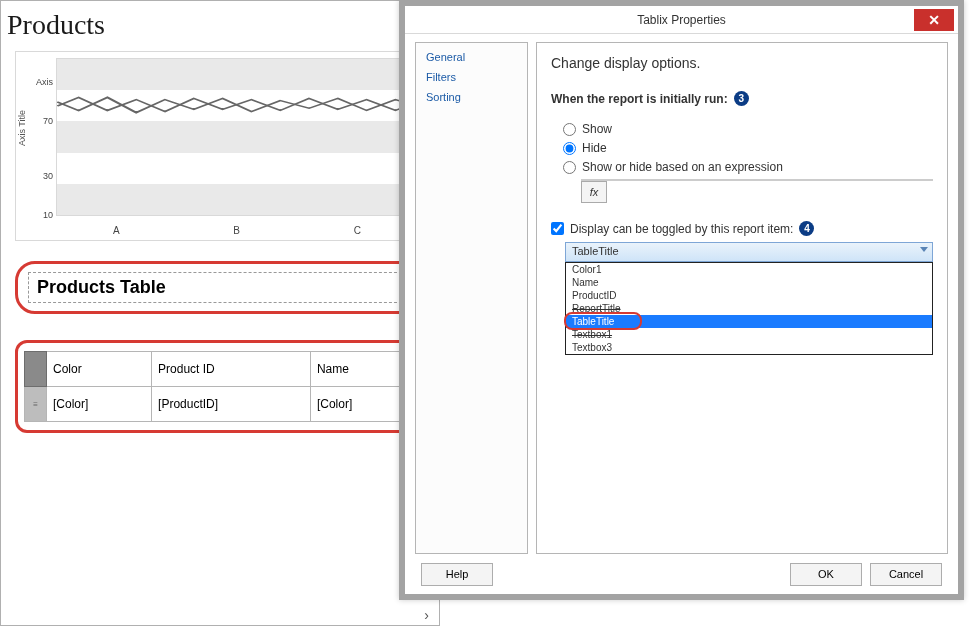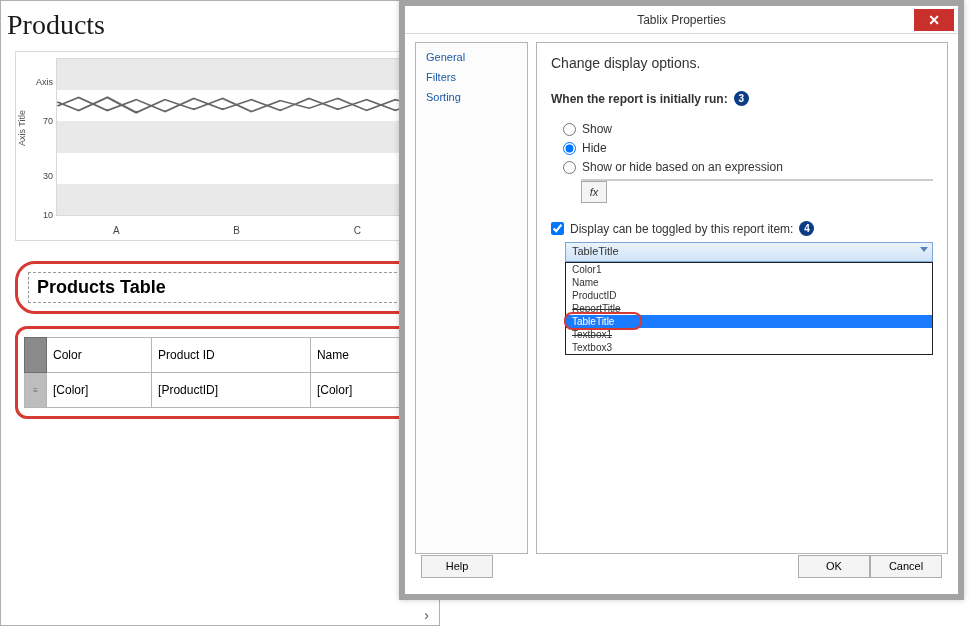--- a/index.html
+++ b/index.html
@@ -16,21 +16,21 @@
   .line-series { position:absolute; left:0; right:0; top:22%; height:14%; pointer-events:none; }
   .line-series svg { width:100%; height:100%; display:block; }
   .bars { position:absolute; left:0; right:0; bottom:0; display:flex; justify-content:space-around; align-items:flex-end; height:100%; padding:0 4px;}
   .bar-group { display:flex; align-items:flex-end; gap:4px; width:54px;}
   .bar { width:24px; }
   .bar.blue{background:#3a8ee6;} .bar.orange{background:#f5a623;}
   .y-tick { position:absolute; left:-28px; font-size:9px; color:#444; transform:translateY(50%); width:24px; text-align:right;margin-top:15px;}
   .x-labels { position:absolute; left:40px; right:6px; bottom:4px; display:flex; justify-content:space-around; font-size:10px; color:#444;}
   .table-title-wrap { margin:20px 14px 0 14px; border:3px solid #d63a33; border-radius:20px; padding:8px 10px; }
   .table-title-inner { border:1px dashed #999; padding:4px 8px; font-family:sans-serif; font-weight:bold; font-size:18px;}
-  .table-wrap { margin:12px 14px 0 14px; border:3px solid #d63a33; border-radius:12px; padding:8px 6px; }
+  .table-wrap { margin:26px 14px 0 14px; border:3px solid #d63a33; border-radius:12px; padding:8px 6px; }
   .rtable { width:100%; border-collapse:collapse; }
   .rtable th, .rtable td { border:1px solid #b5b5b5; font-size:12px; padding:10px 6px; text-align:left; font-weight:normal; background:#fff;}
   .rtable .hdr { background:#fff;}
   .rtable .corner { background:#8a8a8a; border:1px solid #6d6d6d; width:22px;}
   .rtable .rowhandle { background:#bdbdbd; width:22px; font-size:8px; color:#666; text-align:center;}
   .scroll-hint { position:absolute; bottom:2px; right:10px; font-size:14px; color:#555;}
 
   
   .dialog { position:absolute; left:399px; top:0; width:565px; height:600px; border:6px solid #a3a3a3; background:#fff; box-shadow:0 0 6px rgba(0,0,0,0.2); }
   .titlebar { height:28px; background:#fff; border-bottom:1px solid #d9d9d9; display:flex; align-items:center; justify-content:center; position:relative; font-size:12px; color:#333;}
@@ -51,23 +51,23 @@
   .check-row { display:flex; align-items:center; gap:6px; font-size:12px; margin-bottom:6px;}
   .combo { margin:4px 0 0 14px; width:368px; position:relative;}
   .combo-display { height:20px; border:1px solid #7ea6d6; background:linear-gradient(#eaf3fb,#cfe4f8); font-size:11px; padding:2px 18px 2px 6px; position:relative; cursor:pointer;}
   .combo-chevron { position:absolute; right:4px; top:4px; width:0; height:0; border-left:4px solid transparent; border-right:4px solid transparent; border-top:5px solid #5a84b5;}
   .combo-list { border:1px solid #222; background:#fff; font-size:10px; }
   .combo-item { padding:1px 6px; cursor:pointer;}
   .combo-item.hl { background:#1a7bff; color:#fff; }
   .combo-item.circled { position:relative; }
   .combo-item.circled::after { content:""; position:absolute; left:-2px; right:290px; top:-3px; bottom:-2px; border:2px solid #d63a33; border-radius:8px; pointer-events:none;}
   .strike { text-decoration:line-through; }
-  .dialog-footer { position:absolute; bottom:8px; left:0; right:0; height:40px; display:flex; align-items:center; justify-content:space-between; padding:0 16px;}
+  .dialog-footer { position:absolute; bottom:0; left:0; right:0; height:40px; display:flex; align-items:center; justify-content:space-between; padding:0 16px;}
   .btn { min-width:72px; height:23px; border:1px solid #adadad; background:#f4f4f4; font-size:11px; cursor:pointer; display:flex; align-items:center; justify-content:center;}
-  .footer-right { display:flex; gap:0;}
+  .footer-right { display:flex; gap:8px;}
 </style>
 </head>
 <body>
 
 <div class="report">
   <div class="report-title">Products</div>
 
   <div class="chart-box">
     <div class="axis-title">Axis Title</div>
     <div class="plot">

